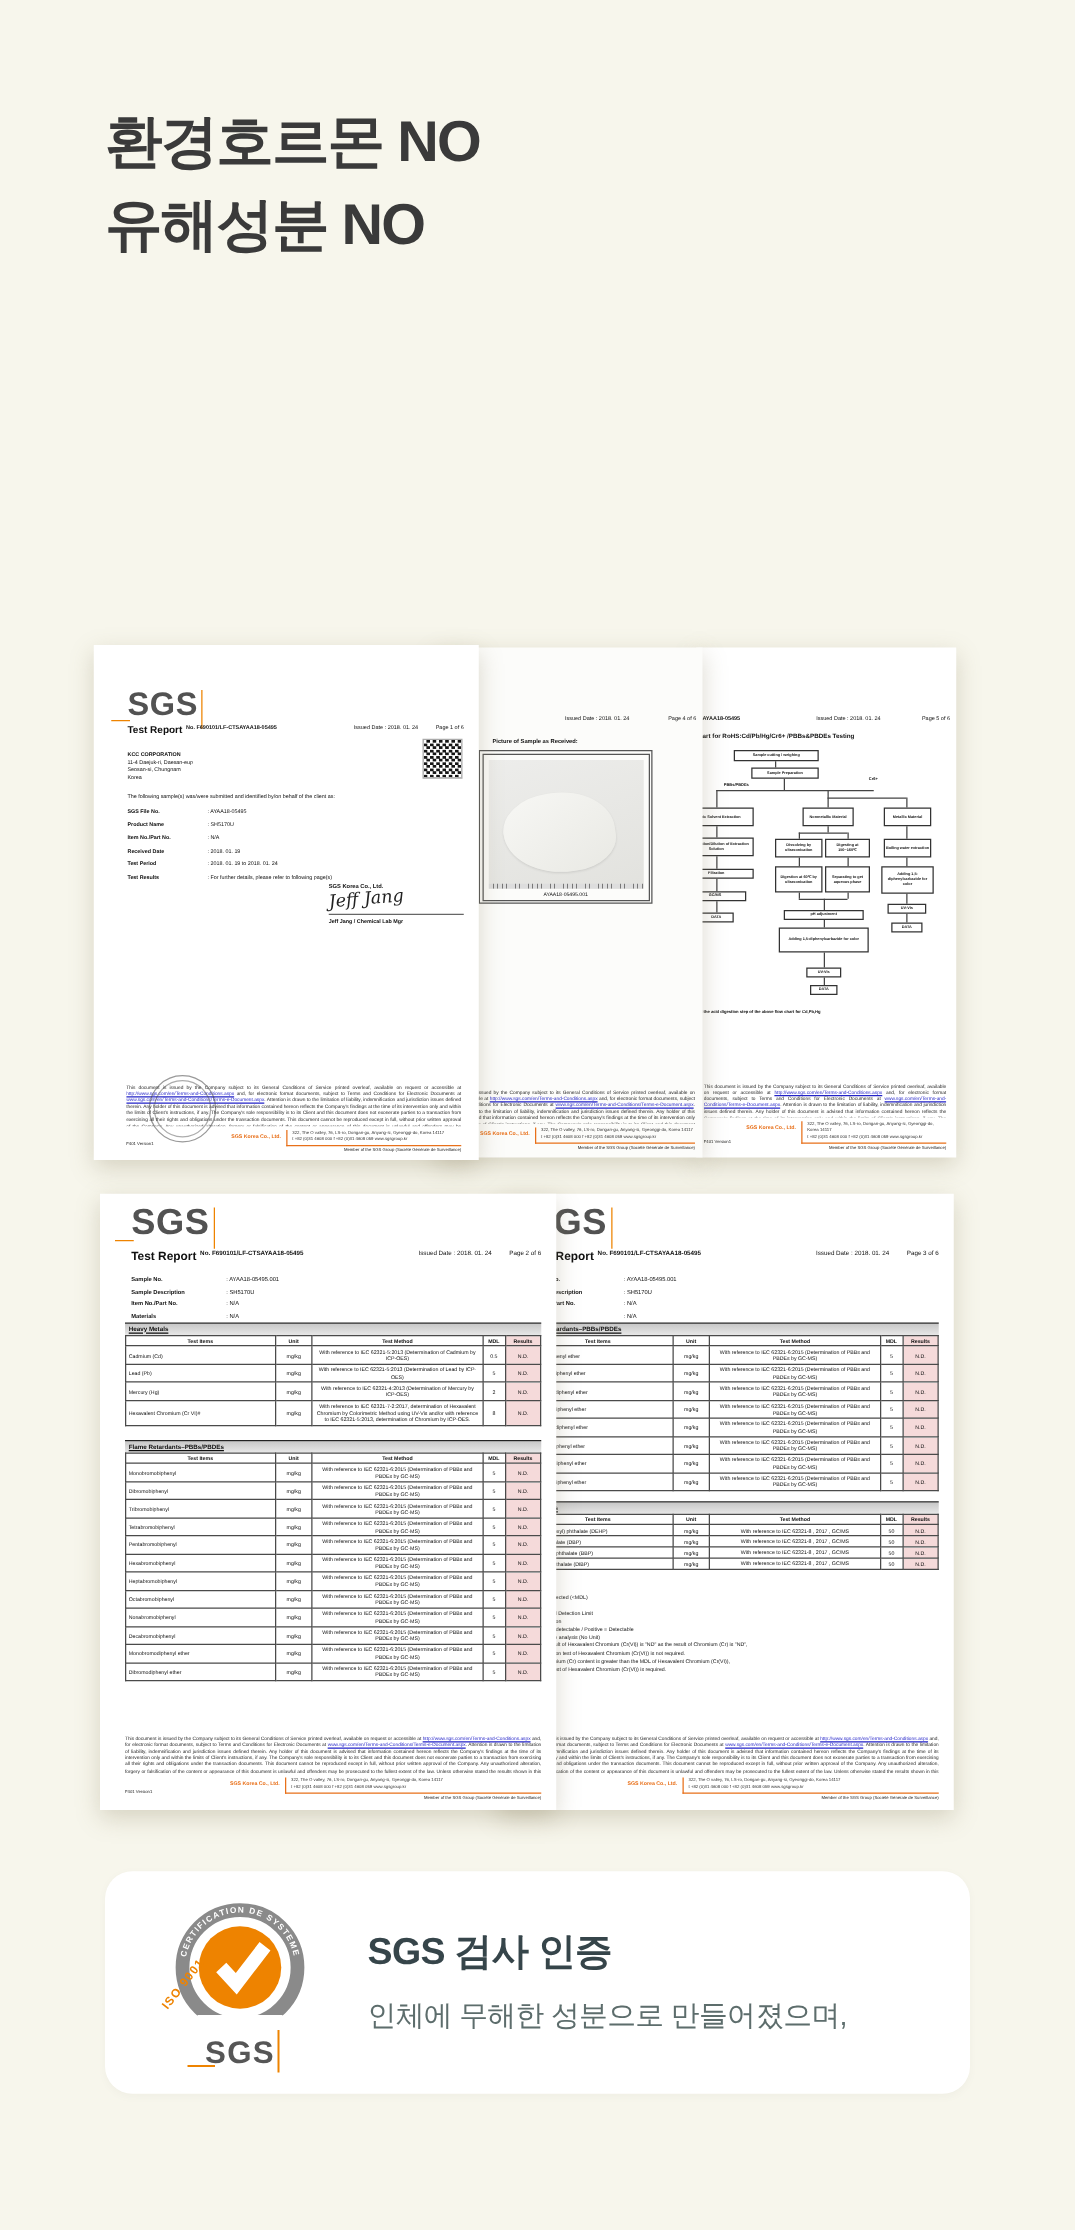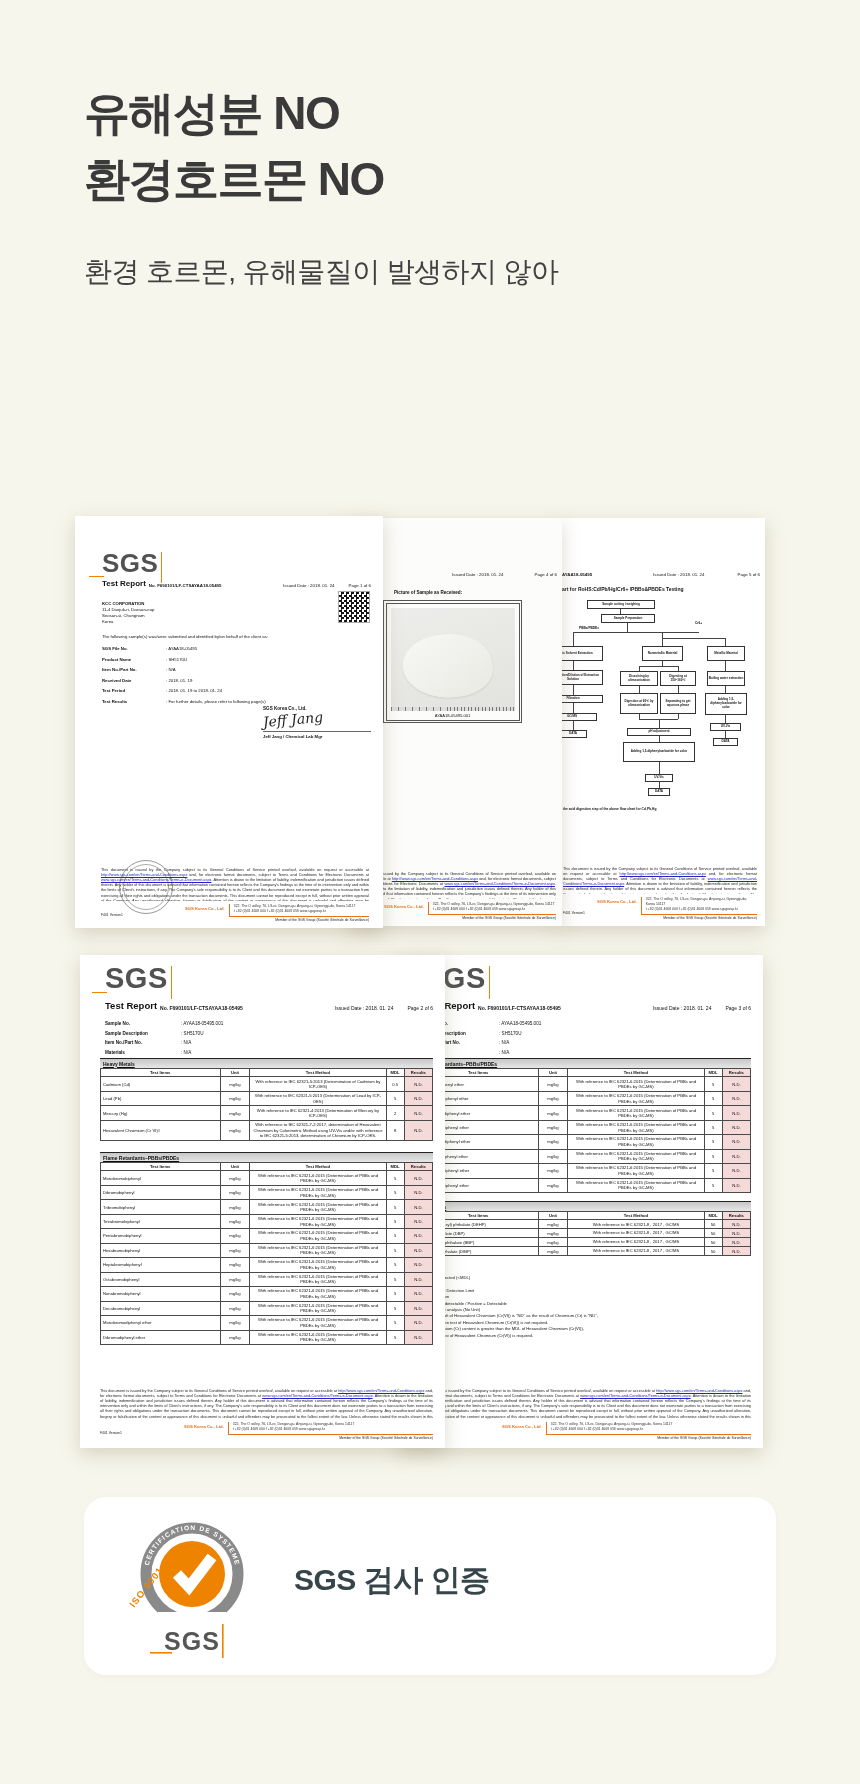--- a/index.html
+++ b/index.html
@@ -13,21 +13,21 @@
 .page{position:absolute;background:#fff;box-shadow:0 6px 18px rgba(140,130,95,.30);overflow:hidden;color:#111}
 #doc1{left:75px;top:516px;width:308px;height:412px;z-index:3}
 #doc2{left:348px;top:518px;width:214px;height:408px;z-index:2;background:#fcfcfa}
 #doc3{left:557px;top:518px;width:208px;height:408px;z-index:1}
 #doc4{left:80px;top:955px;width:365px;height:493px;z-index:2}
 #doc5{left:398px;top:955px;width:365px;height:493px;z-index:1}
 .page>div,.page>p{position:absolute}
 .sgslogo{display:inline-block;position:absolute;font-weight:700;color:#525252;letter-spacing:.5px}
 .sgslogo::before{content:"";position:absolute;left:-13px;bottom:2px;width:15px;height:1px;background:#ee8300}
 .sgslogo::after{content:"";position:absolute;right:-4px;top:4px;bottom:-4px;width:1px;background:#ee8300}
-.trow{display:flex;align-items:flex-end;gap:3px;white-space:nowrap}
+.trow{display:flex;align-items:flex-start;gap:3px;white-space:nowrap}
 .rtitle{font-size:8px;font-weight:800}
 .rno{font-size:4.4px;font-weight:700}
 .sp{flex:1}
 .rissued,.rpage{font-size:4.4px}
 .rpage{margin-left:11px}
 .trow2 .rtitle{font-size:9.5px}
 .trow2 .rno,.trow2 .rissued,.trow2 .rpage{font-size:5px}
 .t4{font-size:4.3px;line-height:5.9px}
 .b{font-weight:700}
 .fields .frow{display:flex}
@@ -74,24 +74,23 @@
 
 .cert-card{position:absolute;left:84px;top:1497px;width:692px;height:178px;background:#fff;border-radius:22px;
 display:flex;align-items:center;gap:38px;padding:0 44px;box-sizing:border-box;box-shadow:0 2px 8px rgba(0,0,0,.03)}
 .cc-text .cc-title{font-size:30px;font-weight:800;color:#36454a;letter-spacing:-.5px;margin-bottom:11px}
 .cc-text .cc-line{font-size:23px;color:#5d6d6c;line-height:39px;letter-spacing:-.5px}
 </style>
 </head>
 <body>
 
 <header class="hero">
+  <div class="hl">환경호르몬 NO</div>
   <div class="hl">유해성분 NO</div>
-  <div class="hl">환경호르몬 NO</div>
   <div class="sub">
-    <div>환경 호르몬, 유해물질이 발생하지 않아</div>
   </div>
 </header>
 
 <article class="page" id="doc1">
   <div class="sgslogo" style="left:27px;top:32px;font-size:26px">SGS</div>
   <div class="trow" style="left:27px;right:12px;top:63px">
     <span class="rtitle">Test Report</span>
     <span class="rno">No. F690101/LF-CTSAYAA18-05495</span>
     <span class="sp"></span>
     <span class="rissued">Issued Date :  2018. 01. 24</span>
@@ -689,14 +688,15 @@
     </text>
     <circle cx="64" cy="64" r="33" fill="#ee8300"></circle>
     <path d="M 49 64 L 61 77 L 84 47" stroke="#ffffff" stroke-width="11" fill="none"></path>
     <text x="6" y="98" font-size="9.5" font-weight="bold" fill="#ee8300" transform="rotate(-52 6 98)" letter-spacing="1">ISO 9001</text>
     <text x="64" y="140" font-size="25" font-weight="bold" fill="#565656" text-anchor="middle" letter-spacing="1">SGS</text>
     <rect x="22" y="142" width="22" height="1.6" fill="#ee8300"></rect>
     <rect x="94" y="114" width="1.6" height="34" fill="#ee8300"></rect>
   </svg>
   <div class="cc-text">
     <div class="cc-title">SGS 검사 인증</div>
+    <div class="cc-line">인체에 무해한 성분으로 만들어졌으며,</div>
   </div>
 </section>
 
 </body></html>

